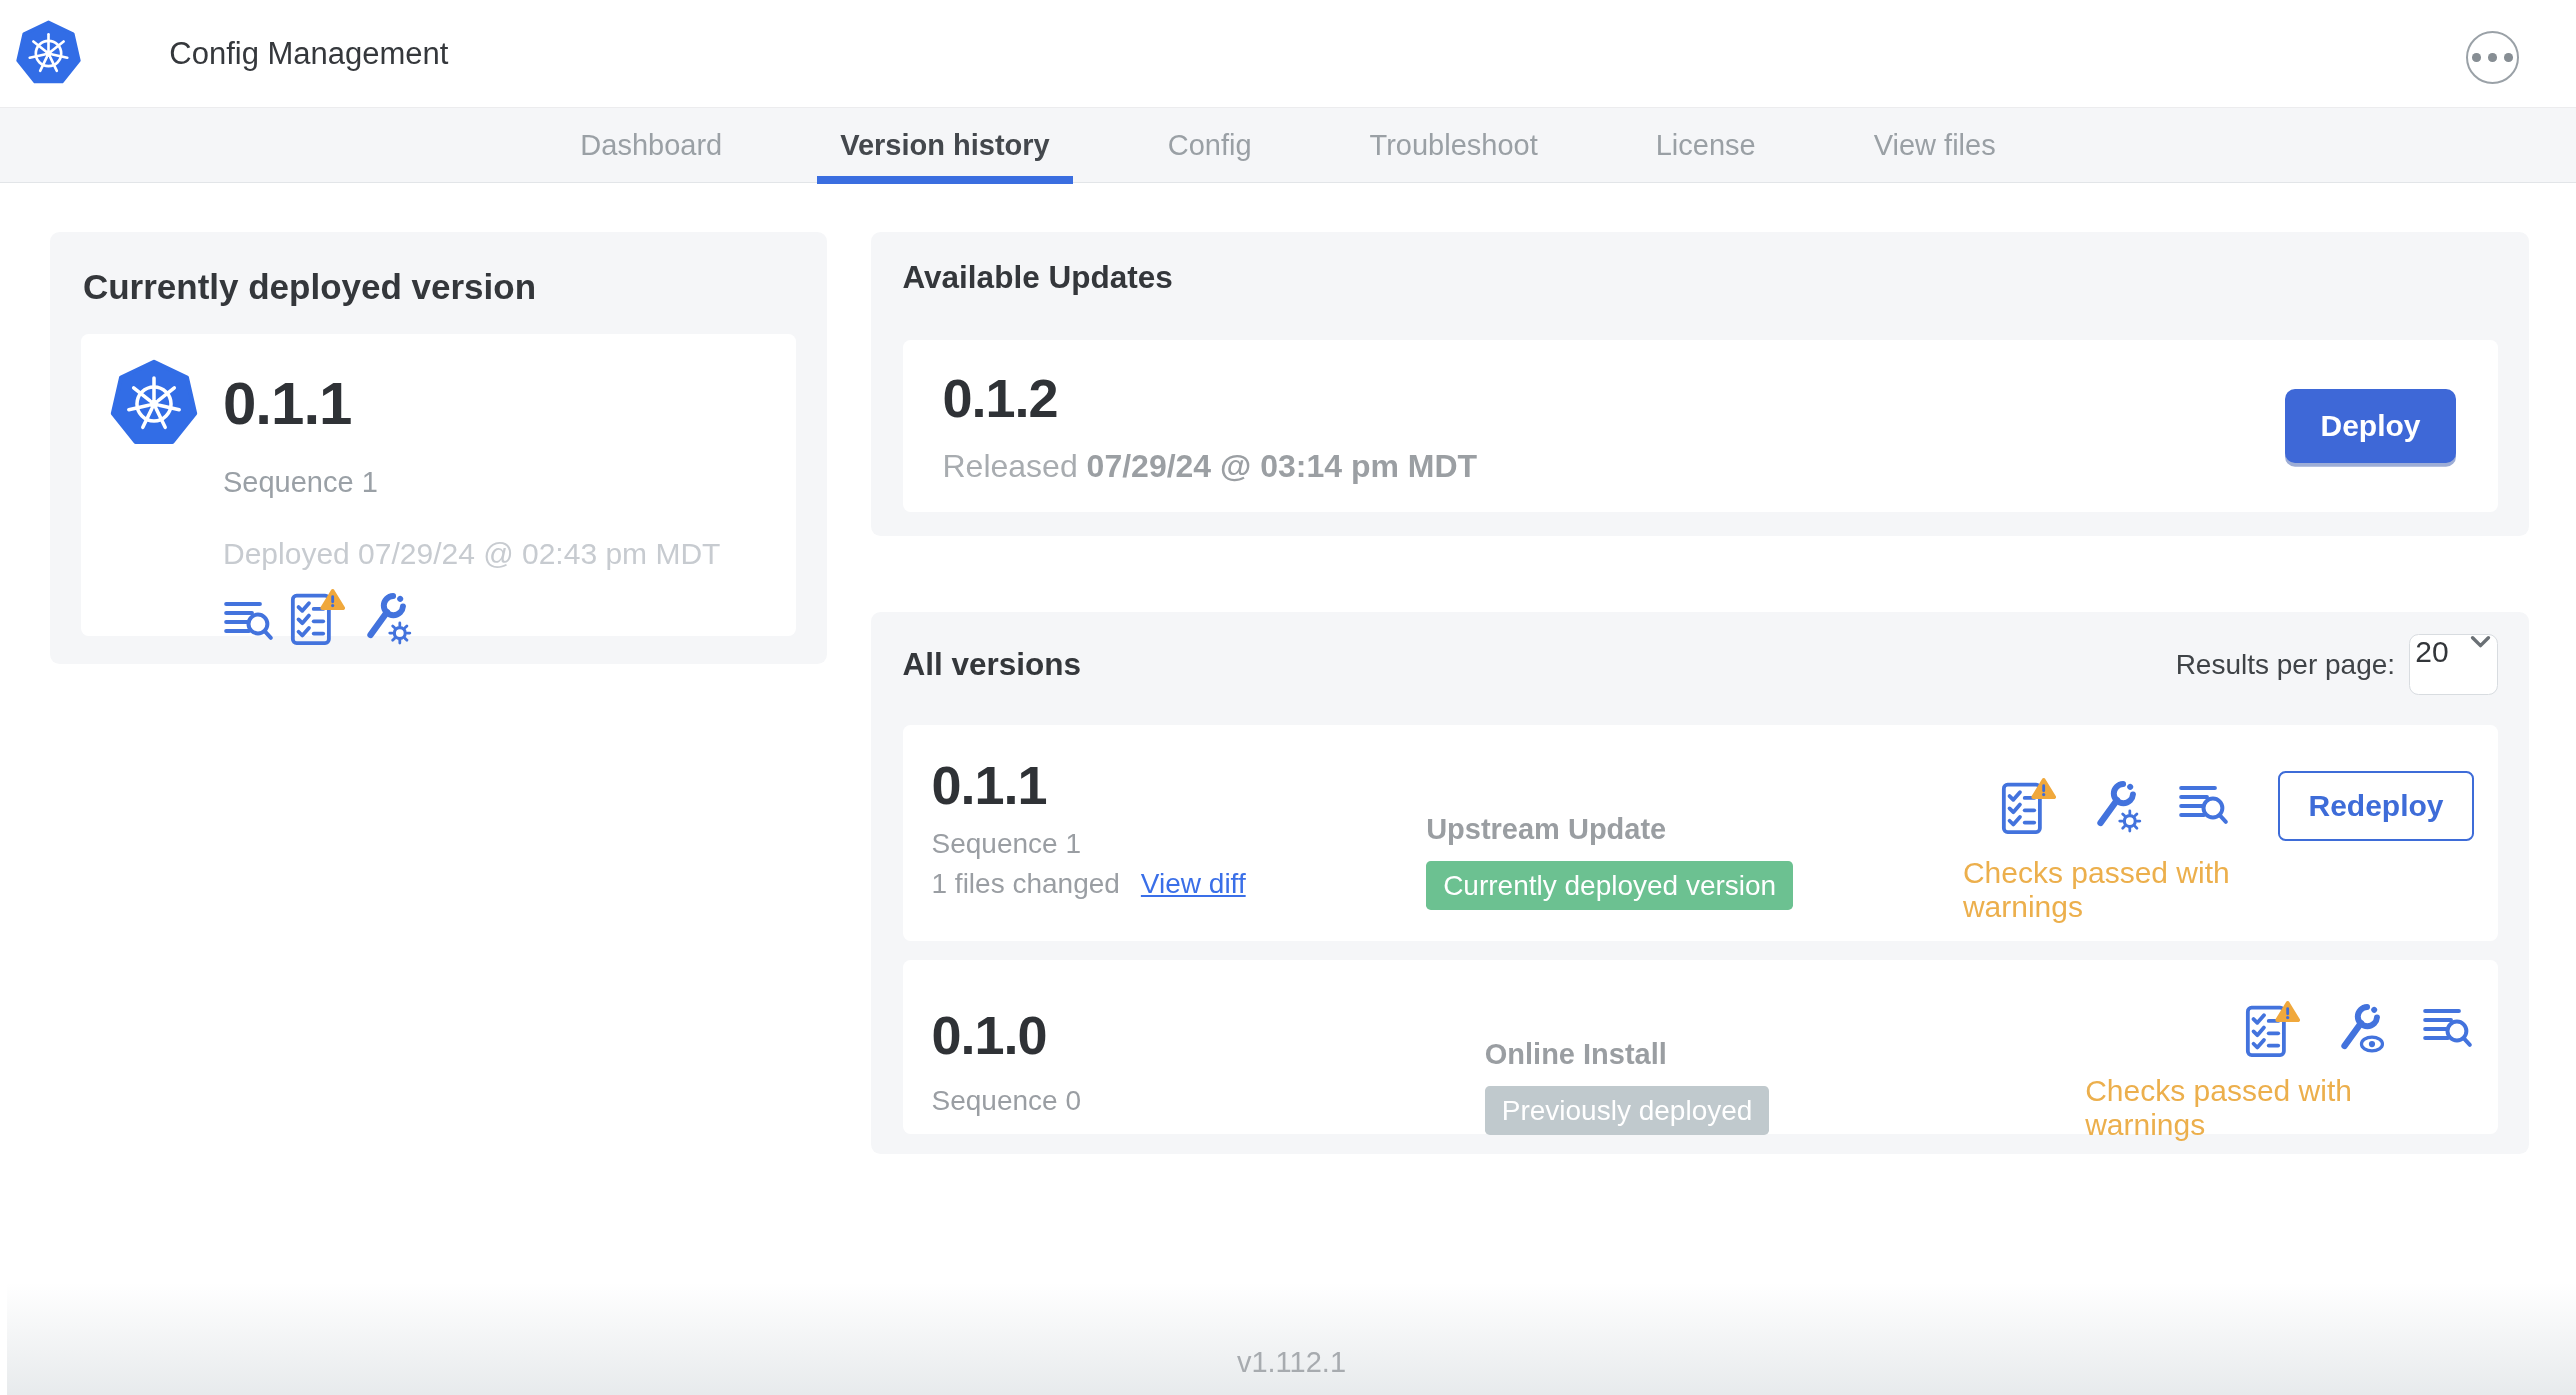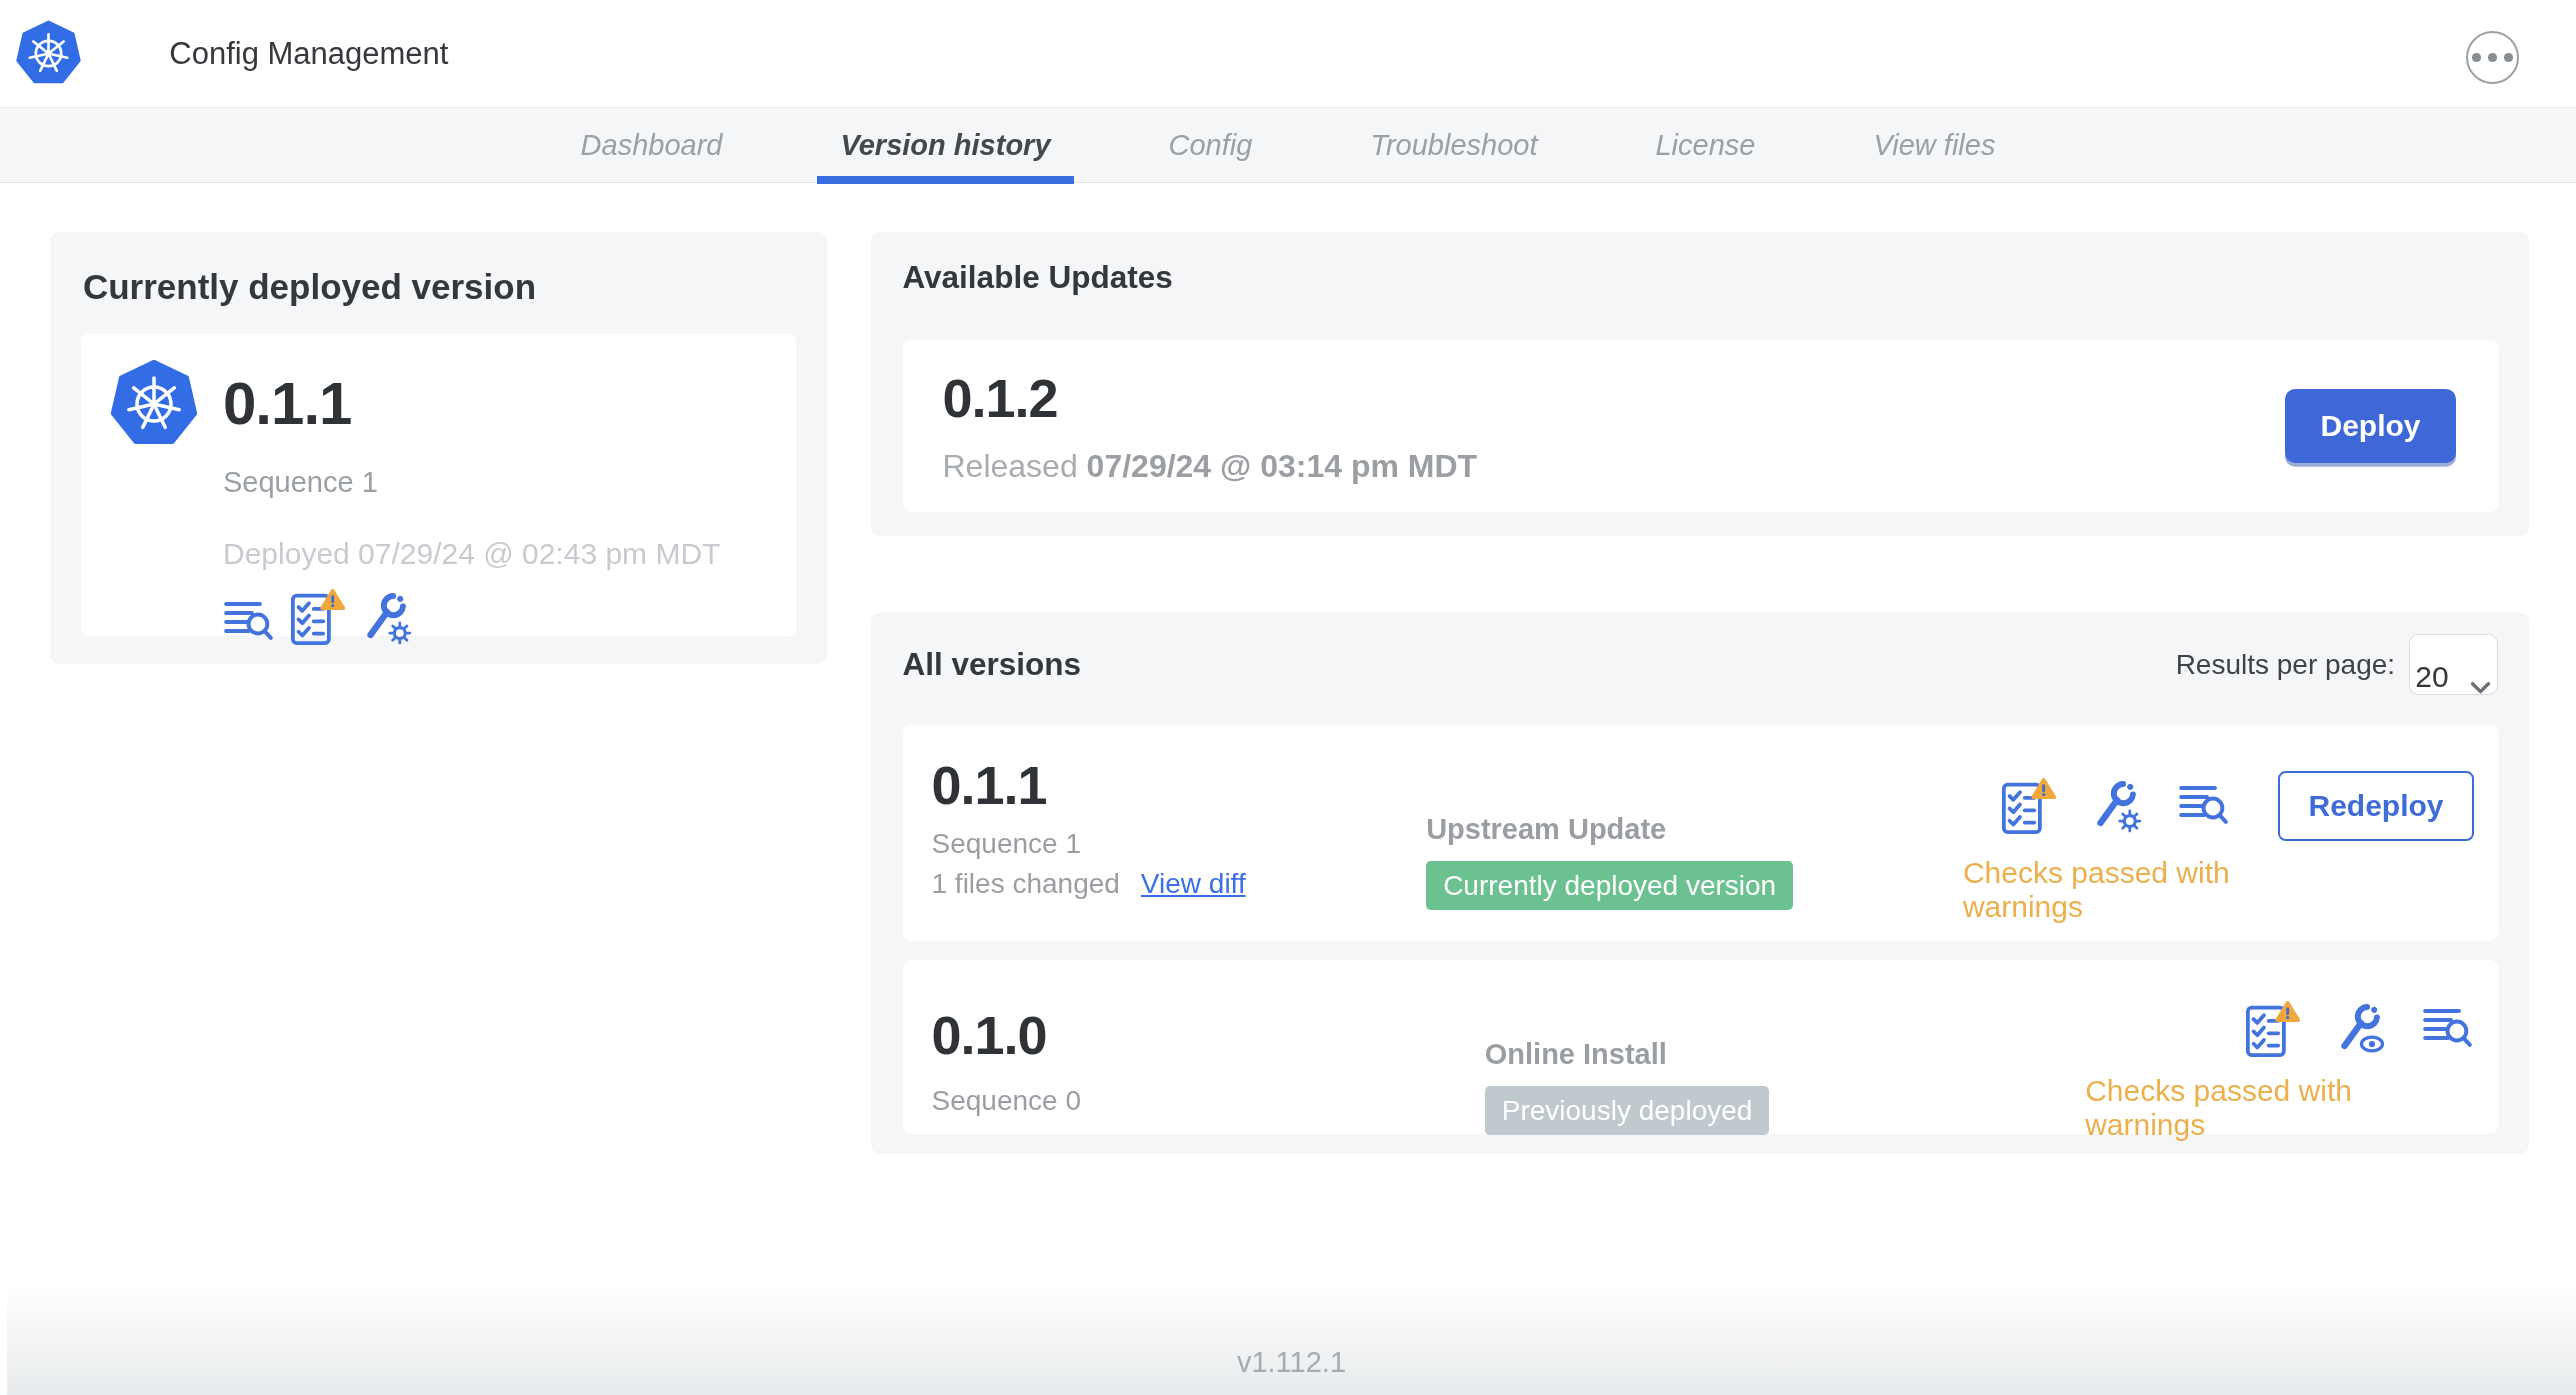--- a/index.html
+++ b/index.html
@@ -12,21 +12,21 @@
   .topbar { position:absolute; top:0; left:0; right:0; height:107px; background:#fff; display:flex; align-items:stretch; }
   .logo-box { width:67px; height:67px; margin:20px 0 0 15.3px; flex:0 0 auto; }
   .logo-box svg { width:67px; height:67px; }
   .top-tabs { display:flex; margin-left:53px; }
   .top-tab { display:flex; align-items:center; padding:0 34px; font-size:31px; color:#35383c; position:relative; cursor:pointer; }
   .top-tab.active { font-weight:500; }
   .top-tab.active::after { content:""; position:absolute; left:0; right:0; bottom:0; height:6.7px; background:#3a6ee0; }
   .ellipsis-btn { position:absolute; right:57px; top:31px; width:53px; height:53px; border:2.9px solid #9aa1a7; border-radius:50%; background:#fff; display:flex; align-items:center; justify-content:center; gap:7.6px; cursor:pointer; }
   .ellipsis-btn .dot { width:8.6px; height:8.6px; border-radius:50%; background:#878e94; }
   
-  .subnav { position:absolute; top:107px; left:0; right:0; height:76px; background:#f5f6f8; border-top:1px solid #ececee; border-bottom:1.9px solid #e2e5e8; display:flex; justify-content:center;font-style:italic; }
+  .subnav { position:absolute; top:107px; left:0; right:0; height:76px; background:#f5f6f8; border-top:1px solid #ececee; border-bottom:1.9px solid #e2e5e8; display:flex; justify-content:center; }
   .subnav-item { display:flex; align-items:center; padding:0 23px; margin:0 36px; font-size:29px; color:#9aa0a5; position:relative; cursor:pointer; white-space:nowrap; }
   .subnav-item.active { color:#44484d; font-weight:700; }
   .subnav-item.active::after { content:""; position:absolute; left:0; right:0; bottom:-1.9px; height:7.6px; background:#3a6ee0; }
   
   .gray-card { background:#f5f6f8; border-radius:9.5px; position:absolute; }
   .card-title { font-size:31.5px; font-weight:700; color:#34373b; }
   
   .left-card { left:50px; top:232px; width:777px; height:432px; padding:29px 31px; }
   .left-card .card-title { font-size:35px; margin:5.7px 0 27px 1.9px; }
   .deployed-inner { background:#fff; border-radius:7.6px; height:302px; padding:25px 29px; }
@@ -47,21 +47,21 @@
   .update-row { margin-top:44px; background:#fff; border-radius:7.6px; height:172px; display:flex; align-items:center; justify-content:space-between; padding:0 42px 0 40px; }
   .upd-version { font-size:54px; font-weight:700; color:#2f3236; letter-spacing:-1px; }
   .upd-released { font-size:32px; color:#a8acb0; margin-top:19px; }
   .upd-released b { color:#9b9fa3; font-weight:700; }
   .btn-deploy { background:#3e68d7; color:#fff; font-family:inherit; font-size:30px; font-weight:700; border:none; border-radius:10px; padding:20px 35px; cursor:pointer; box-shadow:0 3.8px 0 rgba(38,74,163,.45); }
   
   .allv-card { left:871px; top:612px; width:1658px; height:542px; padding:21px 31.5px; }
   .allv-head { display:flex; justify-content:space-between; align-items:center; height:63px; }
   .rpp { display:flex; align-items:center; }
   .rpp-label { font-size:28px; color:#3f4347; }
-  .rpp-select { margin-left:13.4px; width:89px; height:61px; background:#fff; border:1.9px solid #d8dce0; border-radius:9.5px; display:flex; align-items:flex-end; justify-content:center; gap:21px; font-size:30px; color:#33363a; cursor:pointer; }
+  .rpp-select { margin-left:13.4px; width:89px; height:61px; background:#fff; border:1.9px solid #d8dce0; border-radius:9.5px; display:flex; align-items:flex-start; justify-content:center; gap:21px; font-size:30px; color:#33363a; cursor:pointer; }
   .rpp-select svg { width:21px; height:13.4px; color:#6a7075; }
   .vrows { margin-top:29px; }
   .version-row { background:#fff; border-radius:7.6px; display:flex; padding:0 24px 0 29px; }
   .row-1 { height:216px; }
   .row-2 { height:174px; margin-top:19px; }
   .vr-left { width:563px; }
   .row-1 .vr-left { padding-top:29px; }
   .row-2 .vr-left { padding-top:44px; }
   .vr-version { font-size:54px; font-weight:700; color:#2f3236; letter-spacing:-1px; }
   .vr-seq { font-size:28px; color:#9a9ea3; margin-top:11.5px; }

